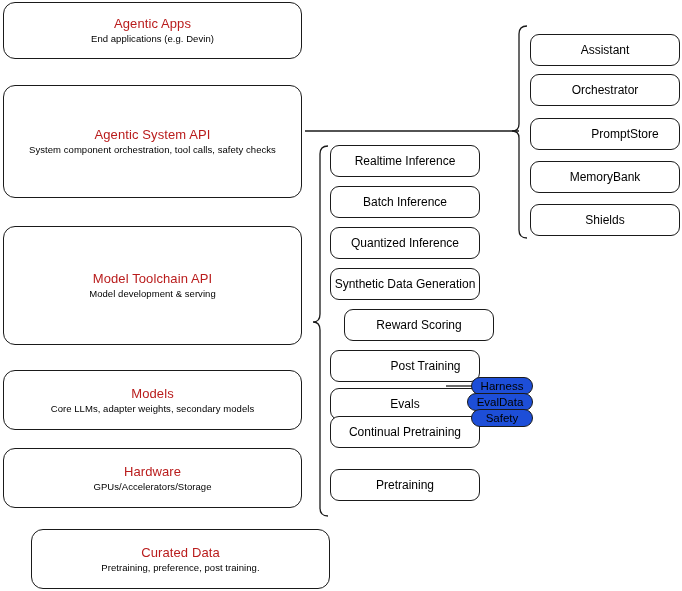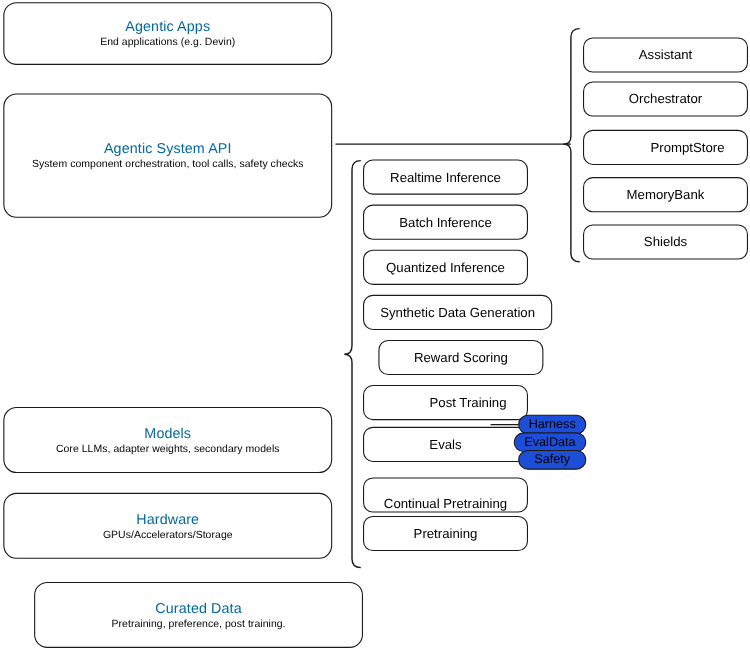--- a/index.html
+++ b/index.html
@@ -22,21 +22,21 @@
     border-radius: 12px;
     background: #ffffff;
     display: flex;
     flex-direction: column;
     align-items: center;
     justify-content: center;
     text-align: center;
   }
   .layer-title {
     font-size: 13px;
-    color: #0369a1;
+    color: #b91c1c;
     line-height: 17px;
     letter-spacing: 0.1px;
   }
   .layer-sub {
     font-size: 9.5px;
     color: #000000;
     line-height: 14px;
     letter-spacing: 0.05px;
   }
   .pill-box {
@@ -100,20 +100,24 @@
   <div class="layer-box" style="left:3px; top:2px; width:299px; height:57px;">
     <div class="layer-title">Agentic Apps</div>
     <div class="layer-sub">End applications (e.g. Devin)</div>
   </div>
 
   <div class="layer-box" style="left:3px; top:85px; width:299px; height:113px;">
     <div class="layer-title">Agentic System API</div>
     <div class="layer-sub">System component orchestration, tool calls, safety checks</div>
   </div>
 
+  <div class="layer-box" style="left:3px; top:226px; width:299px; height:119px;">
+    <div class="layer-title">Model Toolchain API</div>
+    <div class="layer-sub">Model development &amp; serving</div>
+  </div>
 
   <div class="layer-box" style="left:3px; top:370px; width:299px; height:60px;">
     <div class="layer-title">Models</div>
     <div class="layer-sub">Core LLMs, adapter weights, secondary models</div>
   </div>
 
   <div class="layer-box" style="left:3px; top:448px; width:299px; height:60px;">
     <div class="layer-title">Hardware</div>
     <div class="layer-sub">GPUs/Accelerators/Storage</div>
   </div>
@@ -125,33 +129,33 @@
 
   <div class="pill-box" style="left:330px; top:145px; width:150px; height:32px;">
     <span>Realtime Inference</span>
   </div>
   <div class="pill-box" style="left:330px; top:186px; width:150px; height:32px;">
     <span>Batch Inference</span>
   </div>
   <div class="pill-box" style="left:330px; top:227px; width:150px; height:32px;">
     <span>Quantized Inference</span>
   </div>
-  <div class="pill-box" style="left:330px; top:268px; width:172px; height:32px;">
+  <div class="pill-box" style="left:330px; top:268px; width:150px; height:32px;">
     <span>Synthetic Data Generation</span>
   </div>
   <div class="pill-box" style="left:330px; top:309px; width:150px; height:32px;margin-left:14px;">
     <span>Reward Scoring</span>
   </div>
   <div class="pill-box" style="left:330px; top:350px; width:150px; height:32px;padding-left:41px;">
     <span>Post Training</span>
   </div>
   <div class="pill-box" style="left:330px; top:388px; width:150px; height:32px;">
     <span>Evals</span>
   </div>
-  <div class="pill-box" style="left:330px; top:434px; width:150px; height:32px;align-items:flex-end;">
+  <div class="pill-box" style="left:330px; top:416px; width:150px; height:32px;">
     <span>Continual Pretraining</span>
   </div>
   <div class="pill-box" style="left:330px; top:469px; width:150px; height:32px;">
     <span>Pretraining</span>
   </div>
 
   <div class="tag-pill" style="left:471px; top:377px; width:62px; height:18px;">
     <span>Harness</span>
   </div>
   <div class="tag-pill" style="left:467px; top:393px; width:66px; height:18px;">

